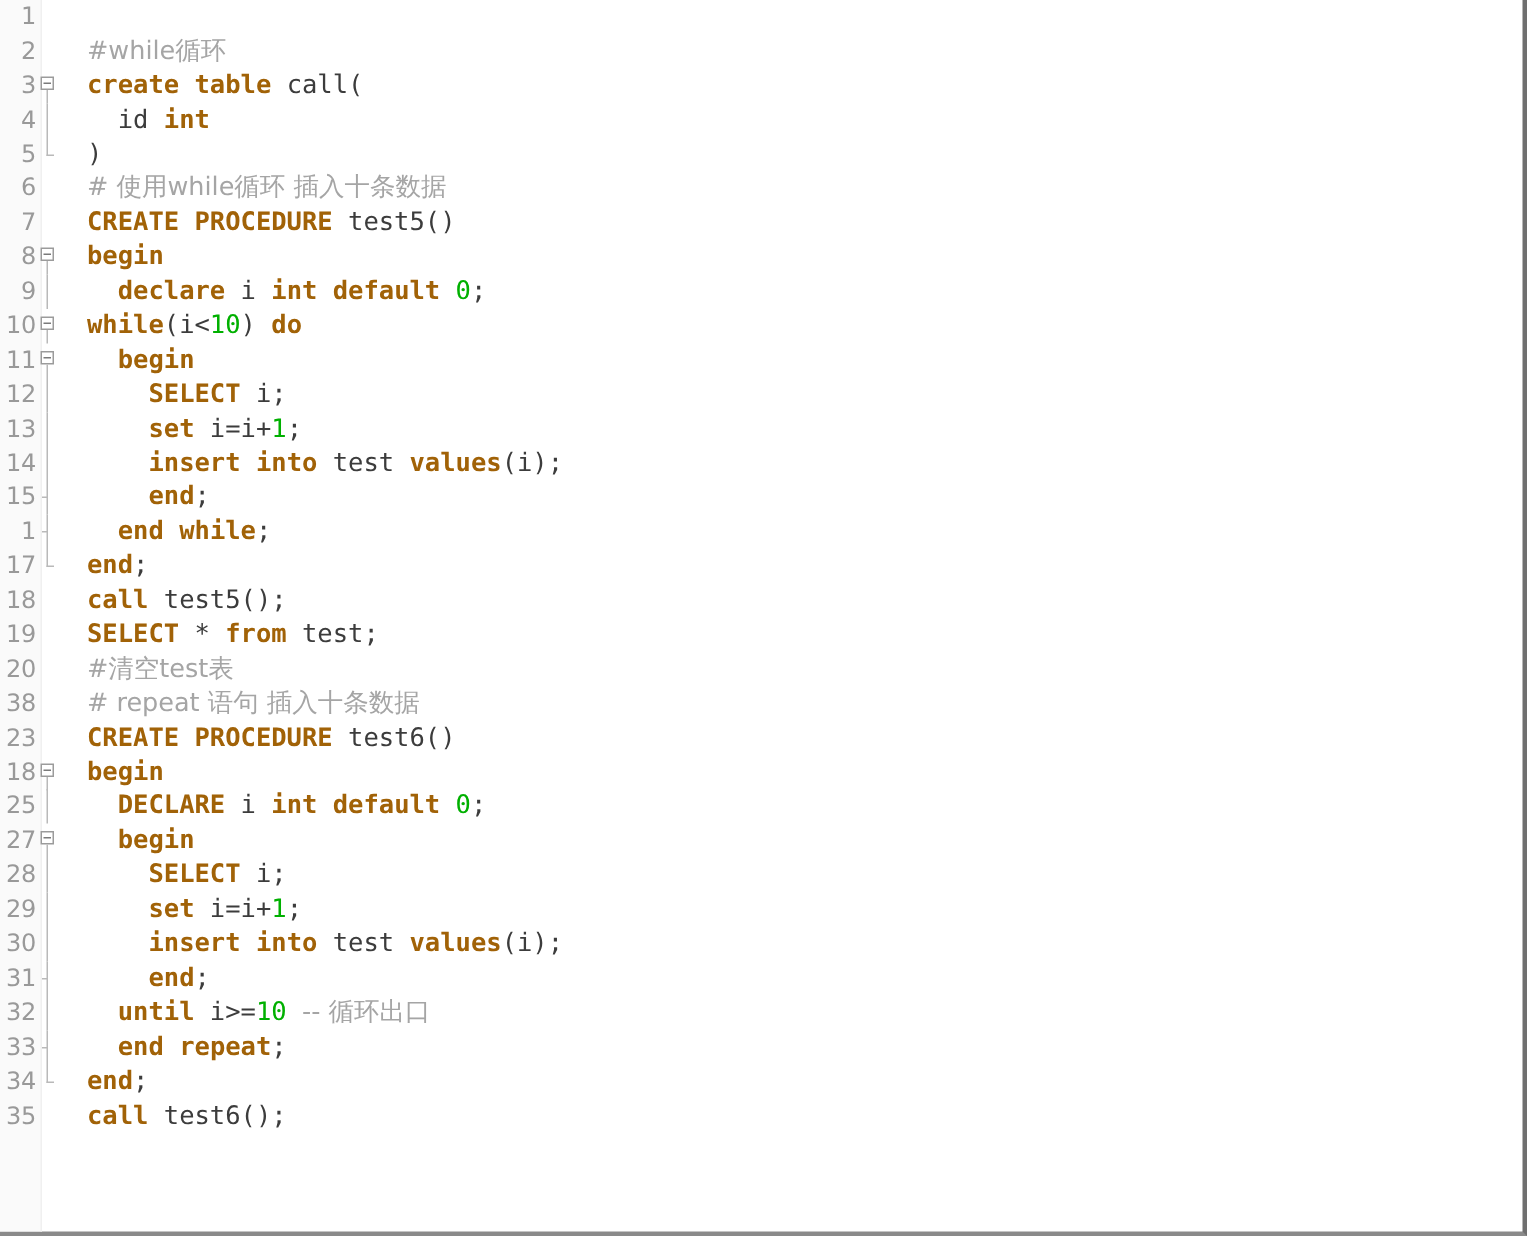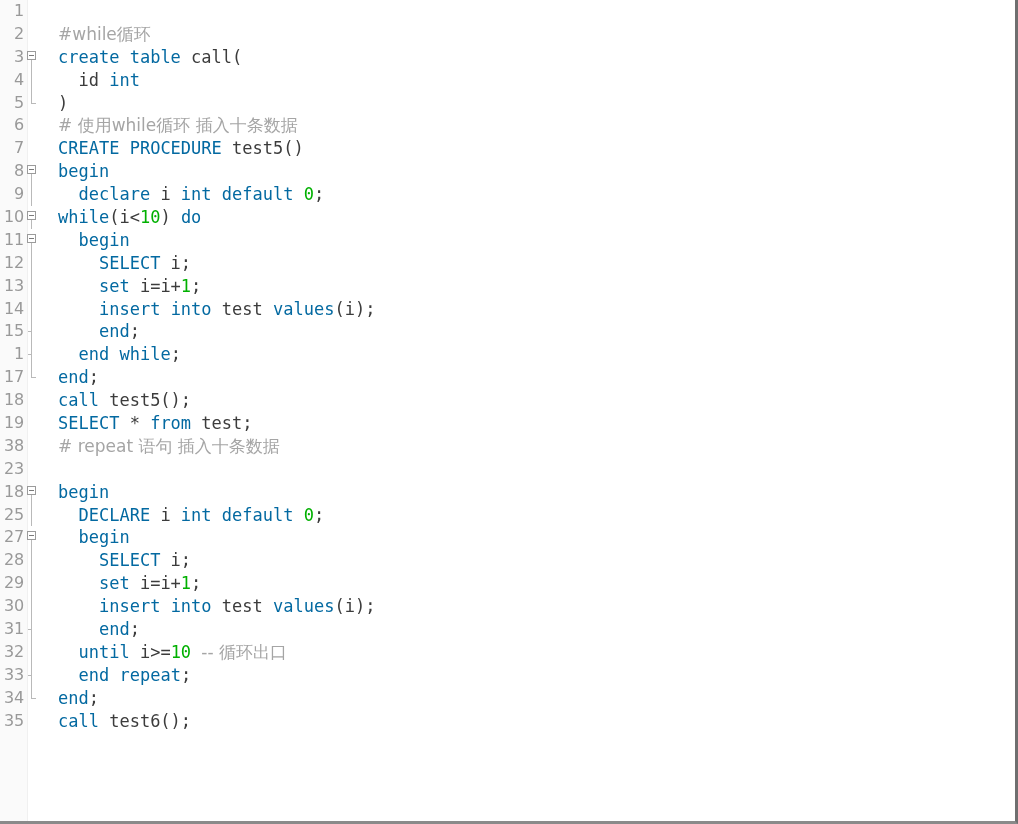--- a/index.html
+++ b/index.html
@@ -130,21 +130,21 @@
 
   .code {
     position: absolute;
     left: 34px;
     top: 0;
     color: #3c3c3c;
     margin-left: 24px;
   }
 
   
-  .kw   { color: #0369a1; }
+  .kw   { color: #a16207; font-weight: bold; }
   .num  { color: #00b000; }
   .cmt  { color: #a5a5a5; }
   .plain{ color: #3c3c3c; }
 
   
   .cjk { font-family: "DejaVu Sans", "Liberation Sans", sans-serif; }
 </style>
 </head>
 <body>
 
@@ -163,22 +163,23 @@
       <div class="line"><div class="lineno">10</div><div class="fold-cell"><div class="fold-line" style="top: 14px; height: 9px;"></div><div class="fold-box"></div></div><div class="code"><span class="kw">while</span><span class="plain">(i&lt;</span><span class="num">10</span><span class="plain">) </span><span class="kw">do</span></div></div>
       <div class="line"><div class="lineno">11</div><div class="fold-cell"><div class="fold-line" style="top: 14px; height: 9px;"></div><div class="fold-box"></div></div><div class="code"><span class="plain">  </span><span class="kw">begin</span></div></div>
       <div class="line"><div class="lineno">12</div><div class="fold-cell"><div class="fold-line"></div></div><div class="code"><span class="plain">    </span><span class="kw">SELECT</span><span class="plain"> i;</span></div></div>
       <div class="line"><div class="lineno">13</div><div class="fold-cell"><div class="fold-line"></div></div><div class="code"><span class="plain">    </span><span class="kw">set</span><span class="plain"> i=i+</span><span class="num">1</span><span class="plain">;</span></div></div>
       <div class="line"><div class="lineno">14</div><div class="fold-cell"><div class="fold-line"></div></div><div class="code"><span class="plain">    </span><span class="kw">insert</span><span class="plain"> </span><span class="kw">into</span><span class="plain"> test </span><span class="kw">values</span><span class="plain">(i);</span></div></div>
       <div class="line"><div class="lineno">15</div><div class="fold-cell"><div class="fold-line"></div><div class="fold-tick"></div></div><div class="code"><span class="plain">    </span><span class="kw">end</span><span class="plain">;</span></div></div>
       <div class="line"><div class="lineno">1</div><div class="fold-cell"><div class="fold-line"></div><div class="fold-tick"></div></div><div class="code"><span class="plain">  </span><span class="kw">end</span><span class="plain"> </span><span class="kw">while</span><span class="plain">;</span></div></div>
       <div class="line"><div class="lineno">17</div><div class="fold-cell"><div class="fold-end"></div><div class="fold-end-foot"></div></div><div class="code"><span class="kw">end</span><span class="plain">;</span></div></div>
       <div class="line"><div class="lineno">18</div><div class="fold-cell"></div><div class="code"><span class="kw">call</span><span class="plain"> test5();</span></div></div>
       <div class="line"><div class="lineno">19</div><div class="fold-cell"></div><div class="code"><span class="kw">SELECT</span><span class="plain"> * </span><span class="kw">from</span><span class="plain"> test;</span></div></div>
+      <div class="line"><div class="lineno">20</div><div class="fold-cell"></div><div class="code"><span class="cmt cjk">#清空test表</span></div></div>
       <div class="line"><div class="lineno">38</div><div class="fold-cell"></div><div class="code"><span class="cmt cjk"># repeat 语句 插入十条数据</span></div></div>
-      <div class="line"><div class="lineno">23</div><div class="fold-cell"></div></div>
+      <div class="line"><div class="lineno">23</div><div class="fold-cell"></div><div class="code"><span class="kw">CREATE</span><span class="plain"> </span><span class="kw">PROCEDURE</span><span class="plain"> test6()</span></div></div>
       <div class="line"><div class="lineno">18</div><div class="fold-cell"><div class="fold-line" style="top: 14px; height: 9px;"></div><div class="fold-box"></div></div><div class="code"><span class="kw">begin</span></div></div>
       <div class="line"><div class="lineno">25</div><div class="fold-cell"><div class="fold-line"></div></div><div class="code"><span class="plain">  </span><span class="kw">DECLARE</span><span class="plain"> i </span><span class="kw">int</span><span class="plain"> </span><span class="kw">default</span><span class="plain"> </span><span class="num">0</span><span class="plain">;</span></div></div>
       <div class="line"><div class="lineno">27</div><div class="fold-cell"><div class="fold-line" style="top: 14px; height: 9px;"></div><div class="fold-box"></div></div><div class="code"><span class="plain">  </span><span class="kw">begin</span></div></div>
       <div class="line"><div class="lineno">28</div><div class="fold-cell"><div class="fold-line"></div></div><div class="code"><span class="plain">    </span><span class="kw">SELECT</span><span class="plain"> i;</span></div></div>
       <div class="line"><div class="lineno">29</div><div class="fold-cell"><div class="fold-line"></div></div><div class="code"><span class="plain">    </span><span class="kw">set</span><span class="plain"> i=i+</span><span class="num">1</span><span class="plain">;</span></div></div>
       <div class="line"><div class="lineno">30</div><div class="fold-cell"><div class="fold-line"></div></div><div class="code"><span class="plain">    </span><span class="kw">insert</span><span class="plain"> </span><span class="kw">into</span><span class="plain"> test </span><span class="kw">values</span><span class="plain">(i);</span></div></div>
       <div class="line"><div class="lineno">31</div><div class="fold-cell"><div class="fold-line"></div><div class="fold-tick"></div></div><div class="code"><span class="plain">    </span><span class="kw">end</span><span class="plain">;</span></div></div>
       <div class="line"><div class="lineno">32</div><div class="fold-cell"><div class="fold-line"></div></div><div class="code"><span class="plain">  </span><span class="kw">until</span><span class="plain"> i&gt;=</span><span class="num">10</span><span class="plain"> </span><span class="cmt cjk">-- 循环出口</span></div></div>
       <div class="line"><div class="lineno">33</div><div class="fold-cell"><div class="fold-line"></div><div class="fold-tick"></div></div><div class="code"><span class="plain">  </span><span class="kw">end</span><span class="plain"> </span><span class="kw">repeat</span><span class="plain">;</span></div></div>
       <div class="line"><div class="lineno">34</div><div class="fold-cell"><div class="fold-end"></div><div class="fold-end-foot"></div></div><div class="code"><span class="kw">end</span><span class="plain">;</span></div></div>

